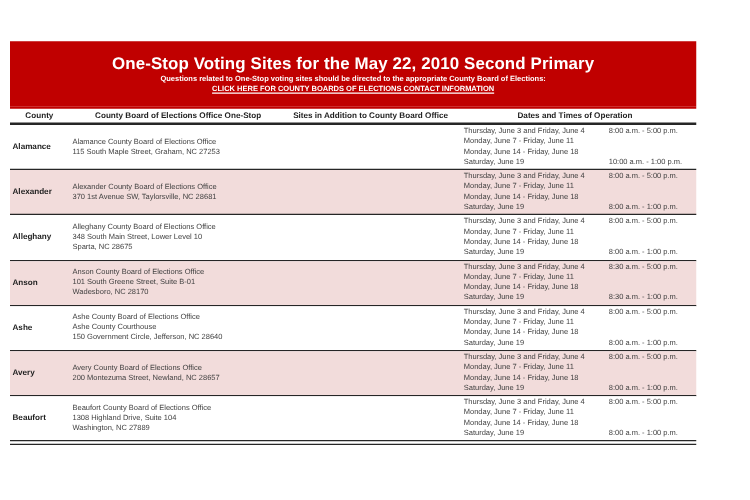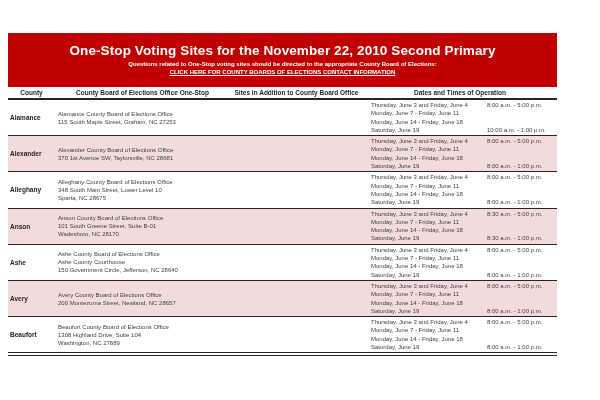--- a/index.html
+++ b/index.html
@@ -36,21 +36,21 @@
   .sdate { width:124px; padding-left:8px; }
   .stime { flex:1; }
 </style>
 </head>
 <body>
 
 <div class="page">
   <div class="content">
 
     <div class="banner">
-      <div class="banner-title">One-Stop Voting Sites for the November 22, 2010 Second Primary</div>
+      <div class="banner-title">One-Stop Voting Sites for the May 22, 2010 Second Primary</div>
       <div class="banner-sub">Questions related to One-Stop voting sites should be directed to the appropriate County Board of Elections:</div>
       <div class="banner-link">CLICK HERE FOR COUNTY BOARDS OF ELECTIONS CONTACT INFORMATION</div>
     </div>
 
     <div class="grid thead">
       <div class="hcell">County</div>
       <div class="hcell">County Board of Elections Office One-Stop</div>
       <div class="hcell">Sites in Addition to County Board Office</div>
       <div class="hcell">Dates and Times of Operation</div>
     </div>

